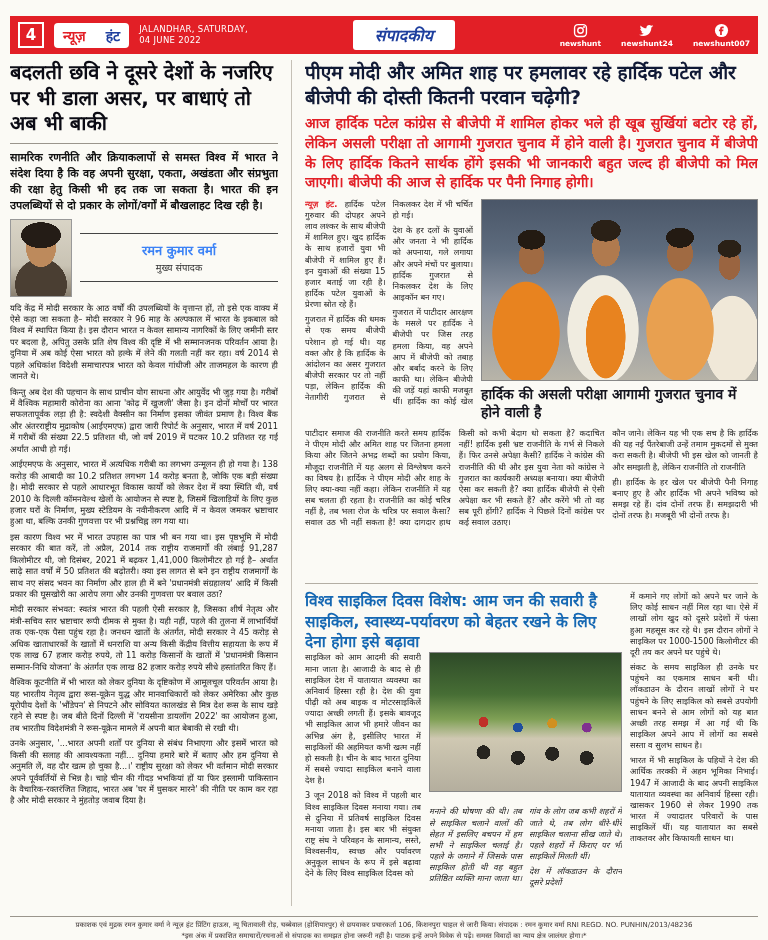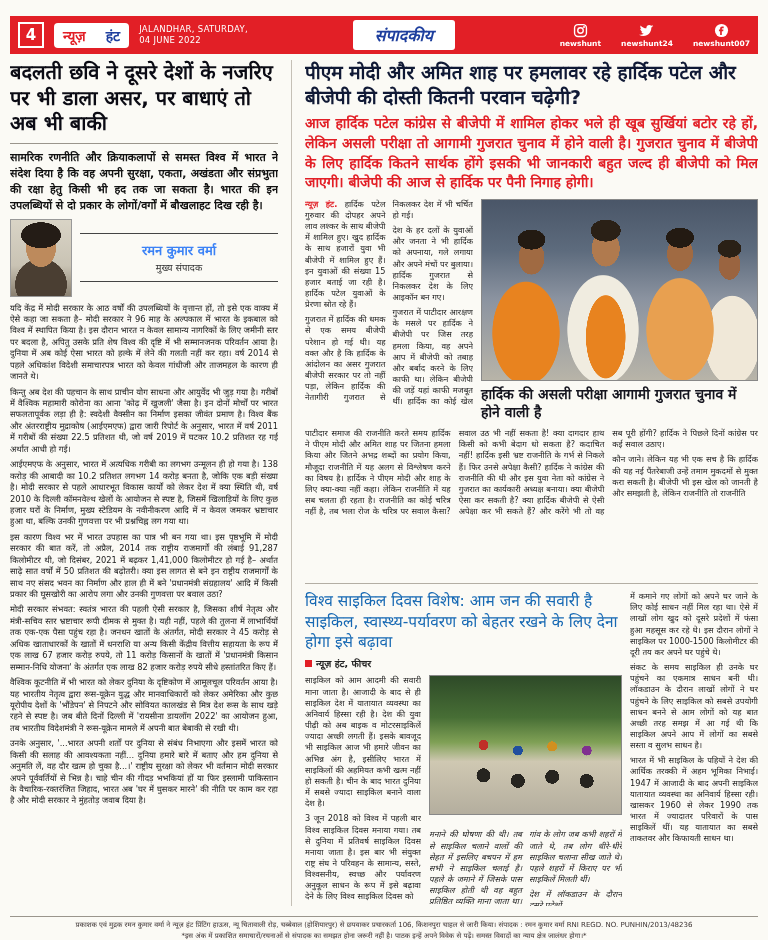--- a/index.html
+++ b/index.html
@@ -68,21 +68,21 @@
       radial-gradient(ellipse 34px 52px at 72% 72%, #e8a050 98%, transparent),
       radial-gradient(ellipse 28px 45px at 91% 78%, #f0e8d8 98%, transparent),
       linear-gradient(180deg, #4a5668 0%, #5d6b7d 28%, #8b93a0 55%, #b8b4a8 100%); }
   .caption { font-size:14px; font-weight:bold; color:#15151f; margin-top:4px; line-height:1.3; }
   .row-b { column-count:3; column-gap:8px; height:148px; overflow:hidden; margin-top:7px; }
   .hline { border-top:1px solid #b3aea4; margin:7px 0; }
 
   
   .cycle { display:flex; gap:8px; height:372px; overflow:hidden; }
   .cycle-main { flex:1; }
-  .cycle-main h3 { font-size:15.5px; line-height:1.32; font-weight:normal; color:#1668b3; }
+  .cycle-main h3 { font-size:15.5px; line-height:1.32; font-weight:bold; color:#1668b3; }
   .byline { display:flex; align-items:center; gap:4px; font-size:9.5px; font-weight:bold; color:#222; margin:5px 0; }
   .bullet { width:7px; height:7px; background:#e21f26; flex:none; }
   .cycle-row { display:flex; gap:8px; }
   .cycle-col1 { width:116px; flex:none; height:296px; overflow:hidden; }
   .cycle-photo-block { flex:1; }
   .cycle-photo { height:140px; border:1px solid #888;
     background:
       radial-gradient(circle 5px at 28% 50%, #c03028 99%, transparent),
       radial-gradient(circle 5px at 46% 54%, #204f9e 99%, transparent),
       radial-gradient(circle 5px at 64% 51%, #d09020 99%, transparent),
@@ -186,32 +186,29 @@
             <p>गुजरात में पाटीदार आरक्षण के मसले पर हार्दिक ने बीजेपी पर जिस तरह हमला किया, वह अपने आप में बीजेपी को तबाह और बर्बाद करने के लिए काफी था। लेकिन बीजेपी की जड़ें यहां काफी मजबूत थीं। हार्दिक का कोई खेल चल नहीं पाया। हार्दिक कानून के जकड़ में आए। कई मामले उनपर दर्ज हुए। किसी भी सूबे की सरकार किसी बागी को दबाने के लिए जो भी कर सकती है, गुजरात सरकार ने वह सब किया। लेकिन हार्दिक मुकदमों के लपेटे में हैं। मुकदमे की जकड़न से उन्हें कब और कितनी मुक्ति मिलेगी यह भला कौन जाने।</p>
           </div>
           <div class="photo-block">
             <div class="main-photo"></div>
             <div class="caption">हार्दिक की असली परीक्षा आगामी गुजरात चुनाव में होने वाली है</div>
           </div>
         </div>
         <div class="row-b">
           <p>पाटीदार समाज की राजनीति करते समय हार्दिक ने पीएम मोदी और अमित शाह पर जितना हमला किया और जितने अभद्र शब्दों का प्रयोग किया, मौजूदा राजनीति में यह अलग से विश्लेषण करने का विषय है। हार्दिक ने पीएम मोदी और शाह के लिए क्या-क्या नहीं कहा। लेकिन राजनीति में यह सब चलता ही रहता है। राजनीति का कोई चरित्र नहीं है, तब भला रोज के चरित्र पर सवाल कैसा? सवाल उठ भी नहीं सकता है! क्या दागदार हाथ किसी को कभी बेदाग धो सकता है? कदाचित नहीं! हार्दिक इसी भ्रष्ट राजनीति के गर्भ से निकले हैं। फिर उनसे अपेक्षा कैसी? हार्दिक ने कांग्रेस की राजनीति की थी और इस युवा नेता को कांग्रेस ने गुजरात का कार्यकारी अध्यक्ष बनाया। क्या बीजेपी ऐसा कर सकती है? क्या हार्दिक बीजेपी से ऐसी अपेक्षा कर भी सकते हैं? और करेंगे भी तो वह सब पूरी होंगी? हार्दिक ने पिछले दिनों कांग्रेस पर कई सवाल उठाए।</p>
           <p>कौन जाने। लेकिन यह भी एक सच है कि हार्दिक की यह नई पैंतरेबाजी उन्हें तमाम मुकदमों से मुक्त करा सकती है। बीजेपी भी इस खेल को जानती है और समझती है, लेकिन राजनीति तो राजनीति</p>
+          <p>ही। हार्दिक के हर खेल पर बीजेपी पैनी निगाह बनाए हुए है और हार्दिक भी अपने भविष्य को समझ रहे हैं। दांव दोनों तरफ हैं। समझदारी भी दोनों तरफ है। मजबूरी भी दोनों तरफ है।</p>
         </div>
       </article>
 
       <div class="hline"></div>
 
       <article class="cycle">
         <div class="cycle-main">
           <h3>विश्व साइकिल दिवस विशेष: आम जन की सवारी है साइकिल, स्वास्थ्य-पर्यावरण को बेहतर रखने के लिए देना होगा इसे बढ़ावा</h3>
-          <div class="byline">
-            <span class="bullet"></span>
-            <span>न्यूज़ हंट, फीचर</span>
-          </div>
           <div class="cycle-row">
             <div class="cycle-col1">
               <p>साइकिल को आम आदमी की सवारी माना जाता है। आजादी के बाद से ही साइकिल देश में यातायात व्यवस्था का अनिवार्य हिस्सा रही है। देश की युवा पीढ़ी को अब बाइक व मोटरसाइकिलें ज्यादा अच्छी लगती हैं। इसके बावजूद भी साइकिल आज भी हमारे जीवन का अभिन्न अंग है, इसीलिए भारत में साइकिलों की अहमियत कभी खत्म नहीं हो सकती है। चीन के बाद भारत दुनिया में सबसे ज्यादा साइकिल बनाने वाला देश है।</p>
               <p>3 जून 2018 को विश्व में पहली बार विश्व साइकिल दिवस मनाया गया। तब से दुनिया में प्रतिवर्ष साइकिल दिवस मनाया जाता है। इस बार भी संयुक्त राष्ट्र संघ ने परिवहन के सामान्य, सस्ते, विश्वसनीय, स्वच्छ और पर्यावरण अनुकूल साधन के रूप में इसे बढ़ावा देने के लिए विश्व साइकिल दिवस को</p>
             </div>
             <div class="cycle-photo-block">
               <div class="cycle-photo"></div>
               <div class="cols2s">
                 <p>मनाने की घोषणा की थी। तब से साइकिल चलाने वालों की सेहत में इसलिए बचपन में हम सभी ने साइकिल चलाई है। पहले के जमाने में जिसके पास साइकिल होती थी वह बहुत प्रतिष्ठित व्यक्ति माना जाता था। गांव के लोग जब कभी शहरों में जाते थे, तब लोग धीरे-धीरे साइकिल चलाना सीख जाते थे। पहले शहरों में किराए पर भी साइकिलें मिलती थीं।</p>
                 <p>देश में लॉकडाउन के दौरान दूसरे प्रदेशों</p>

